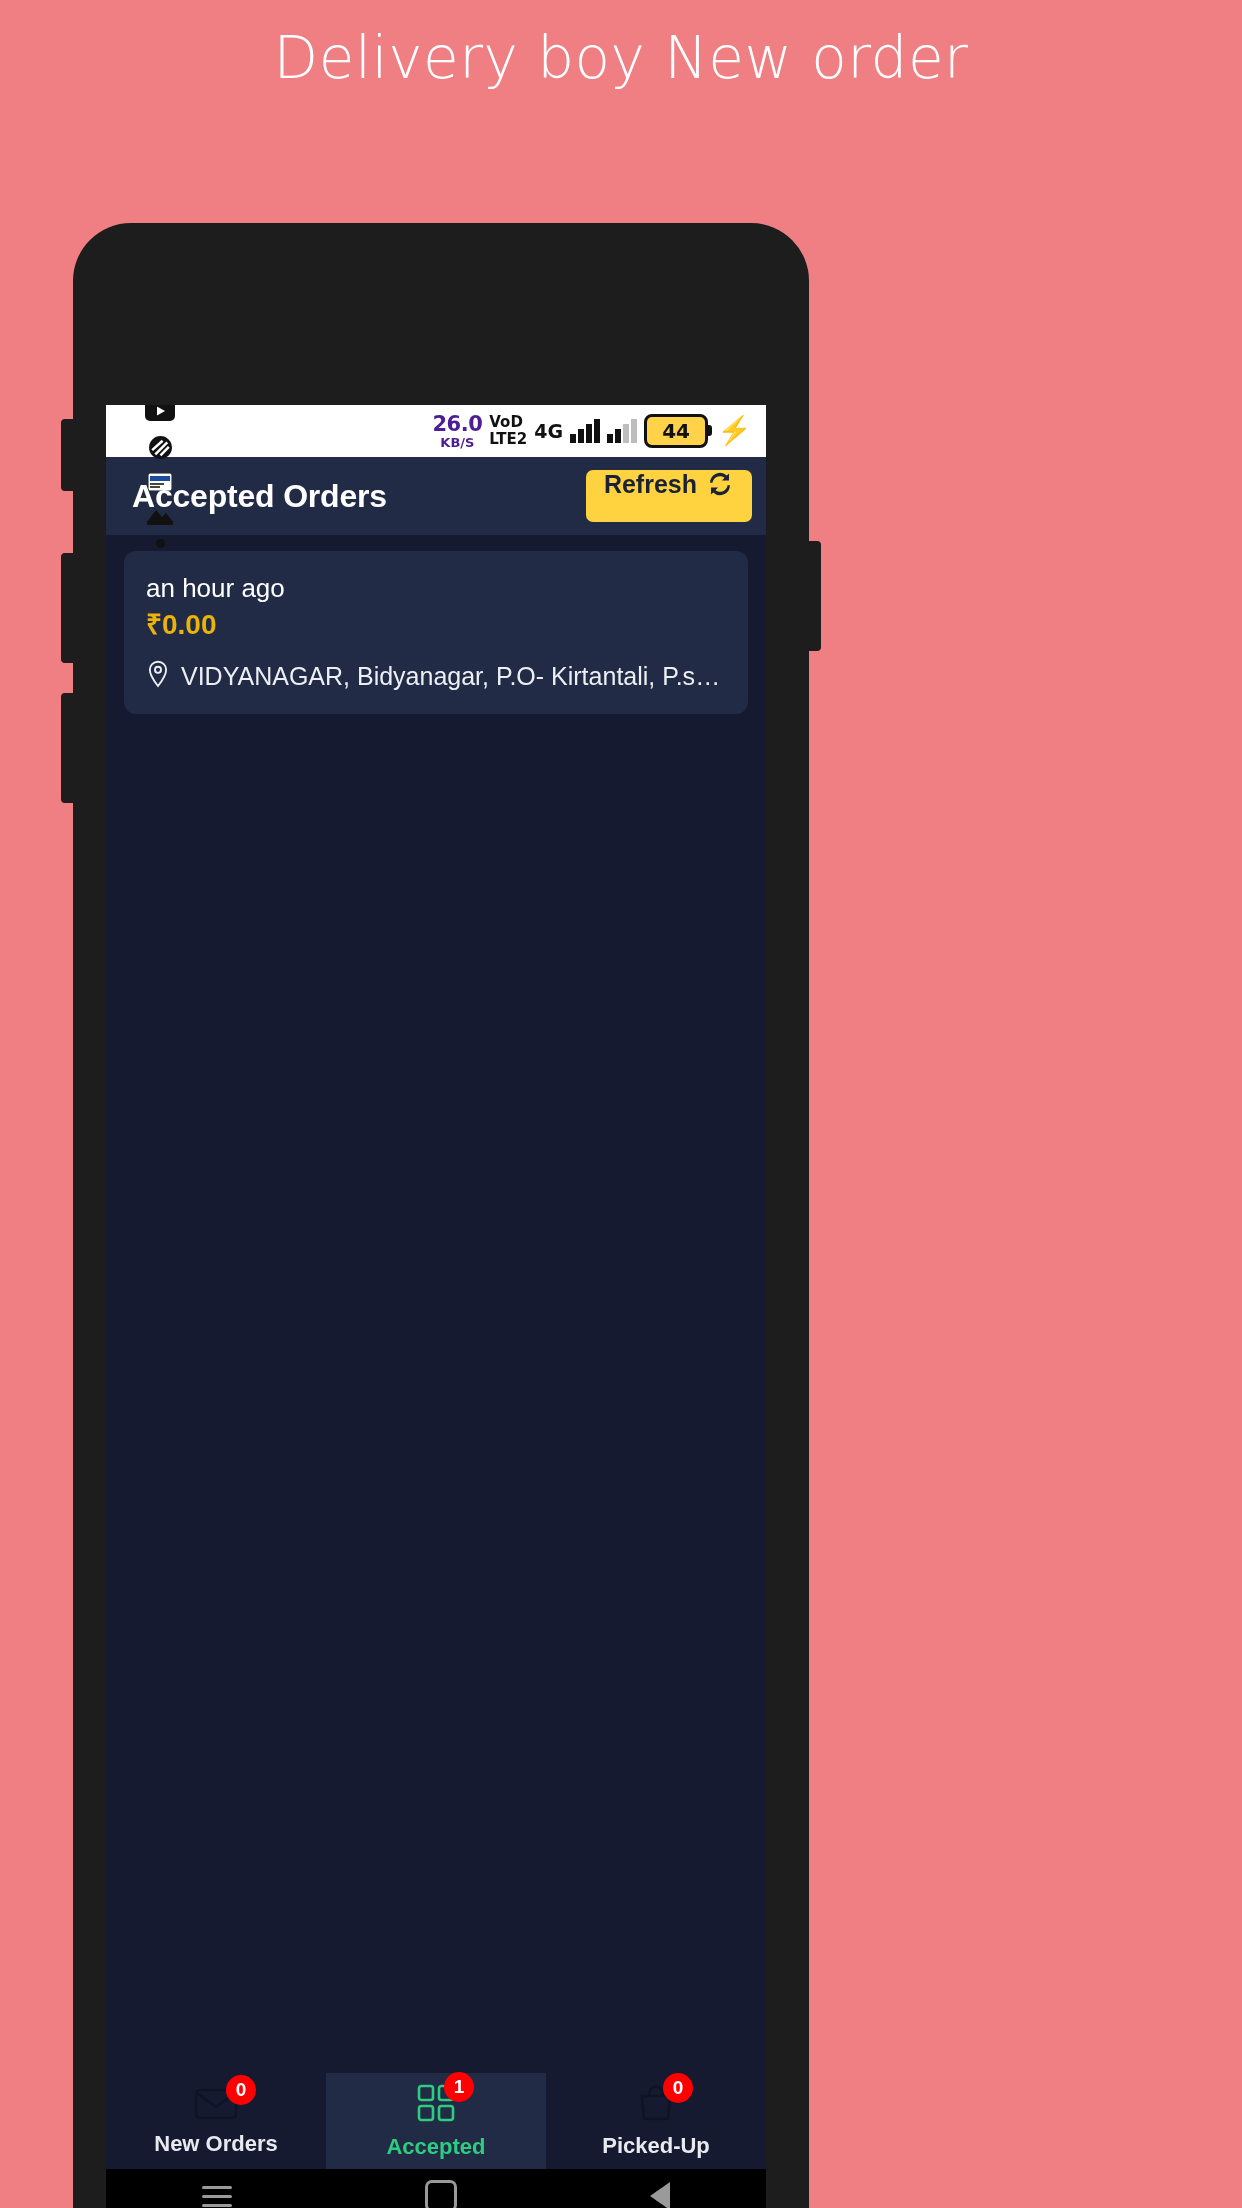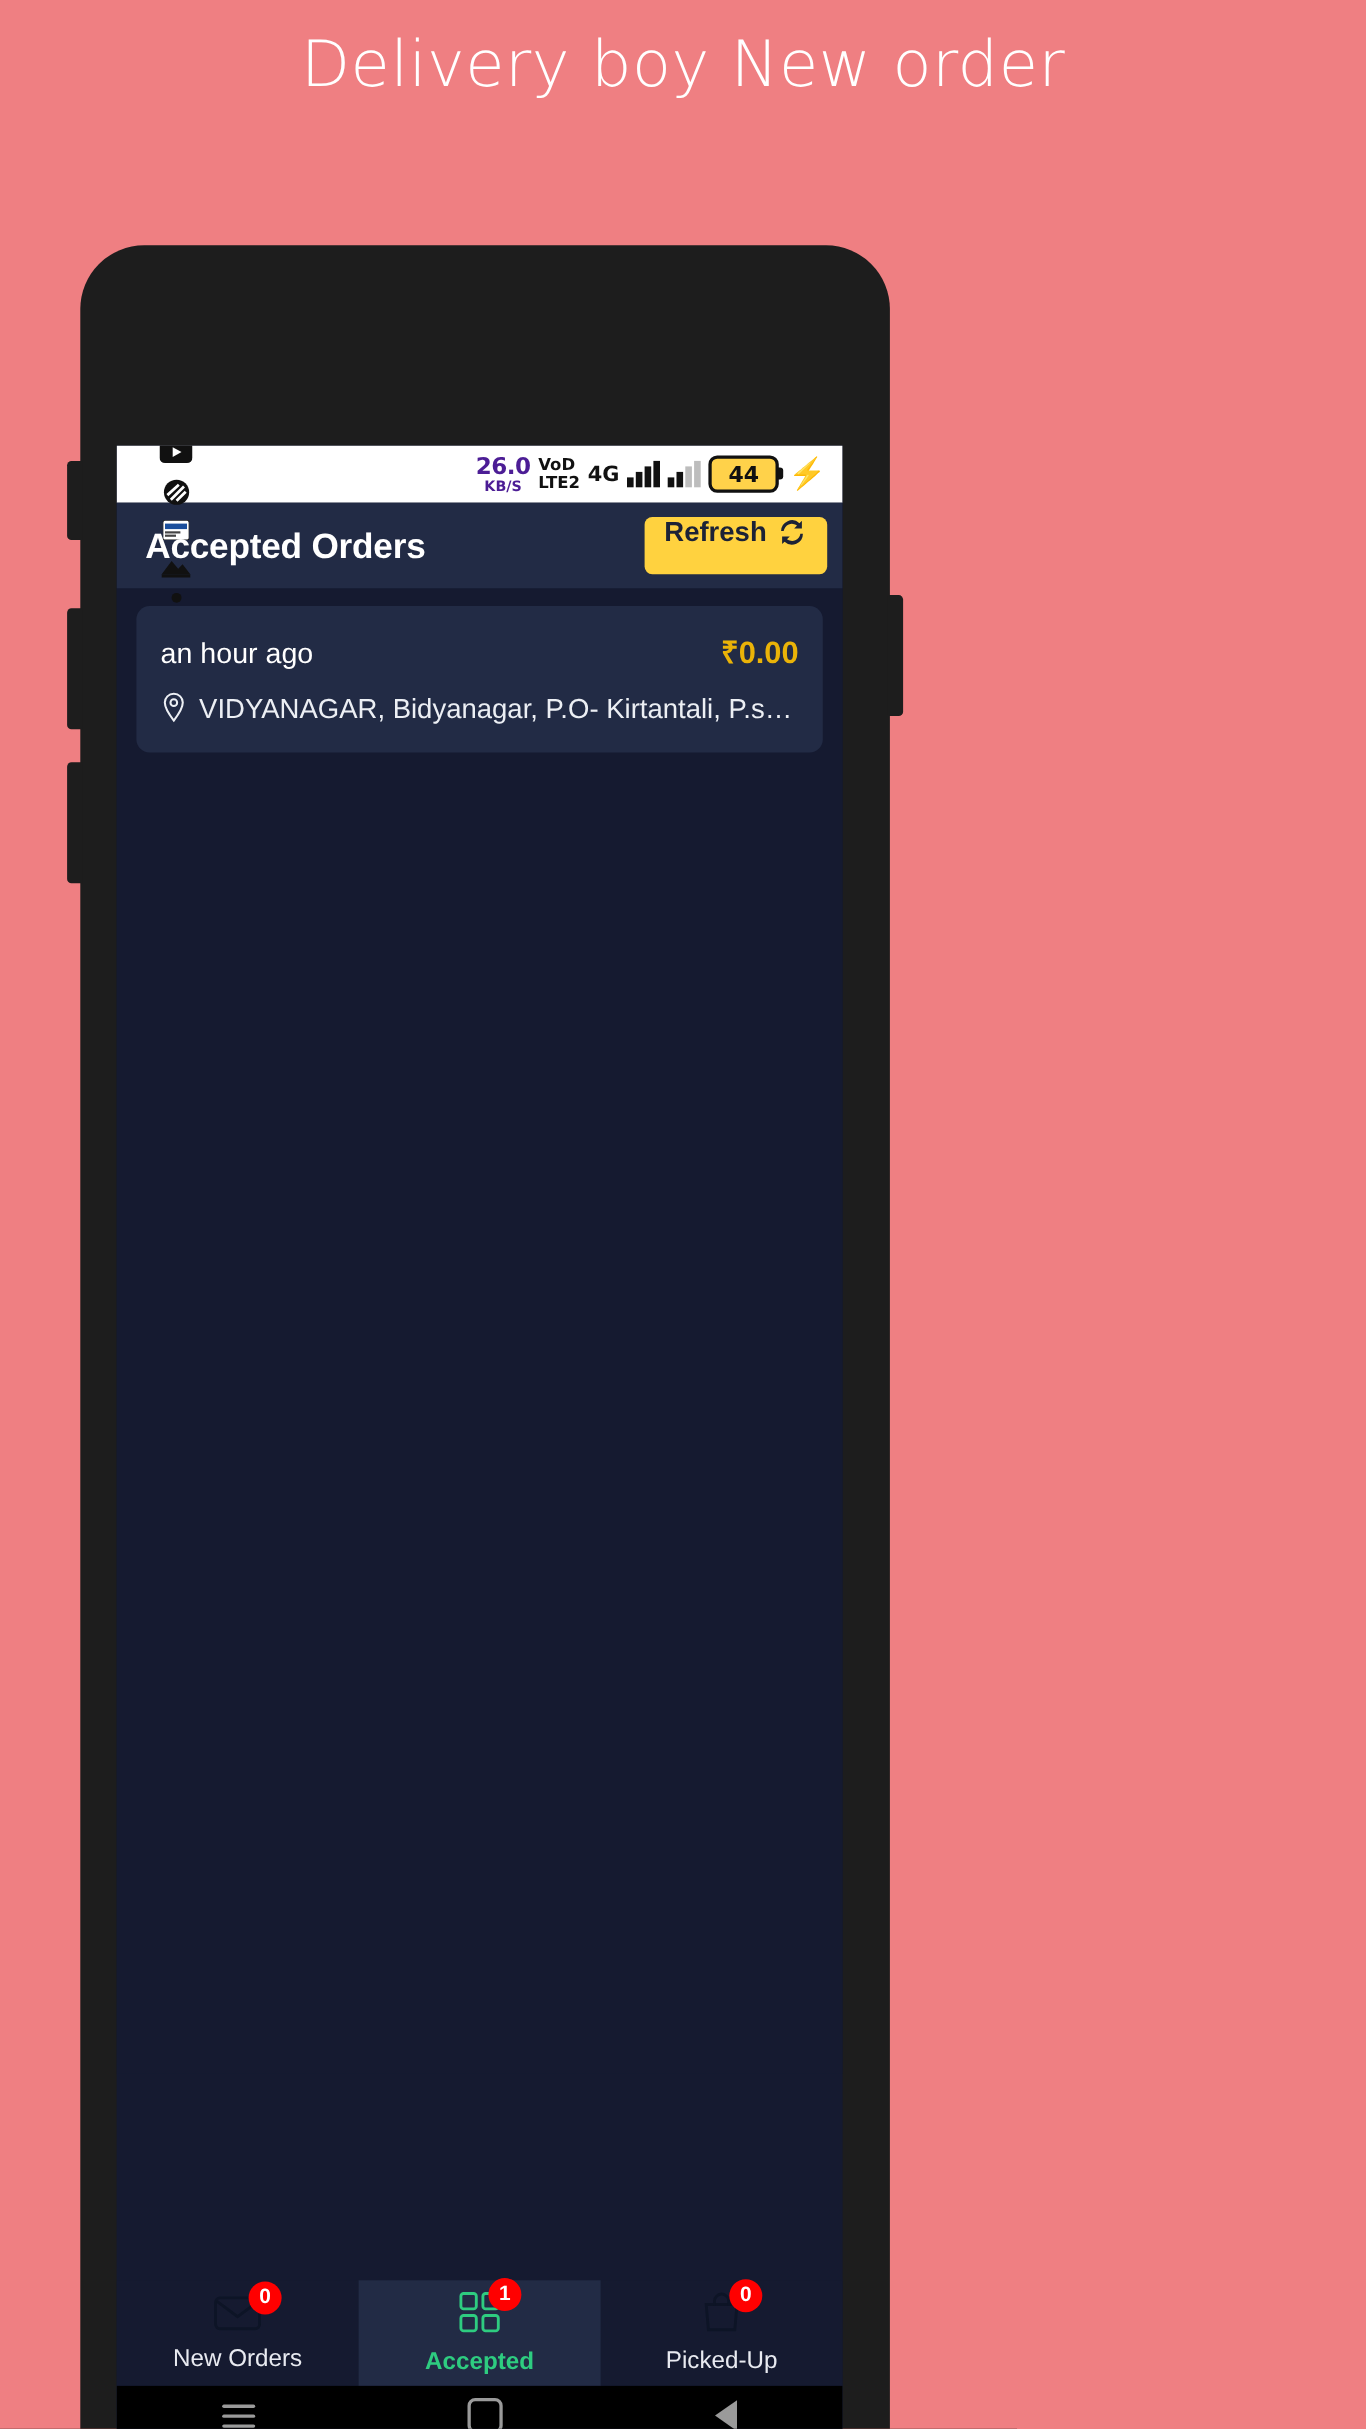--- a/index.html
+++ b/index.html
@@ -169,21 +169,21 @@
     min-height: 1350px;
     box-sizing: border-box;
   }
   .order-card {
     background: #222b45;
     border-radius: 12px;
     padding: 22px 22px 22px 22px;
     box-sizing: border-box;
   }
   .oc-row1 {
-    display: flex; align-items: baseline; justify-content: space-between;
+    display: flex; align-items: baseline; justify-content: space-between; flex-direction: column;
   }
   .oc-time { color: #ffffff; font-size: 26px; font-weight: 400; }
   .oc-price { color: #eab308; font-size: 28px; font-weight: 700; }
   .oc-row2 {
     display: flex; align-items: baseline; justify-content: space-between;
     margin-top: 16px;
   }
   .oc-lab { color: #ffd23f; font-size: 26px; font-weight: 700; }
   .oc-id { color: #ffffff; font-size: 26px; font-weight: 700; }
   .oc-row3 {
@@ -208,21 +208,21 @@
     flex: 1;
     display: flex; flex-direction: column;
     align-items: center; justify-content: center;
     position: relative;
     gap: 7px;
     cursor: pointer;
   }
   .nav-item.active { background: #222b45; }
   .nav-icon-wrap { position: relative; display: inline-block; }
   .nav-label {
-    font-size: 22px; color: #e8eaf0; font-weight: 400;
+    font-size: 22px; color: #e8eaf0; font-weight: 700;
   }
   .nav-item.active .nav-label { color: #2ecc80; font-weight: 700; }
   .badge {
     position: absolute;
     top: -11px; right: -18px;
     min-width: 30px; height: 30px;
     background: #ff0000;
     border-radius: 15px;
     color: #ffffff;
     font-size: 19px; font-weight: 700;

